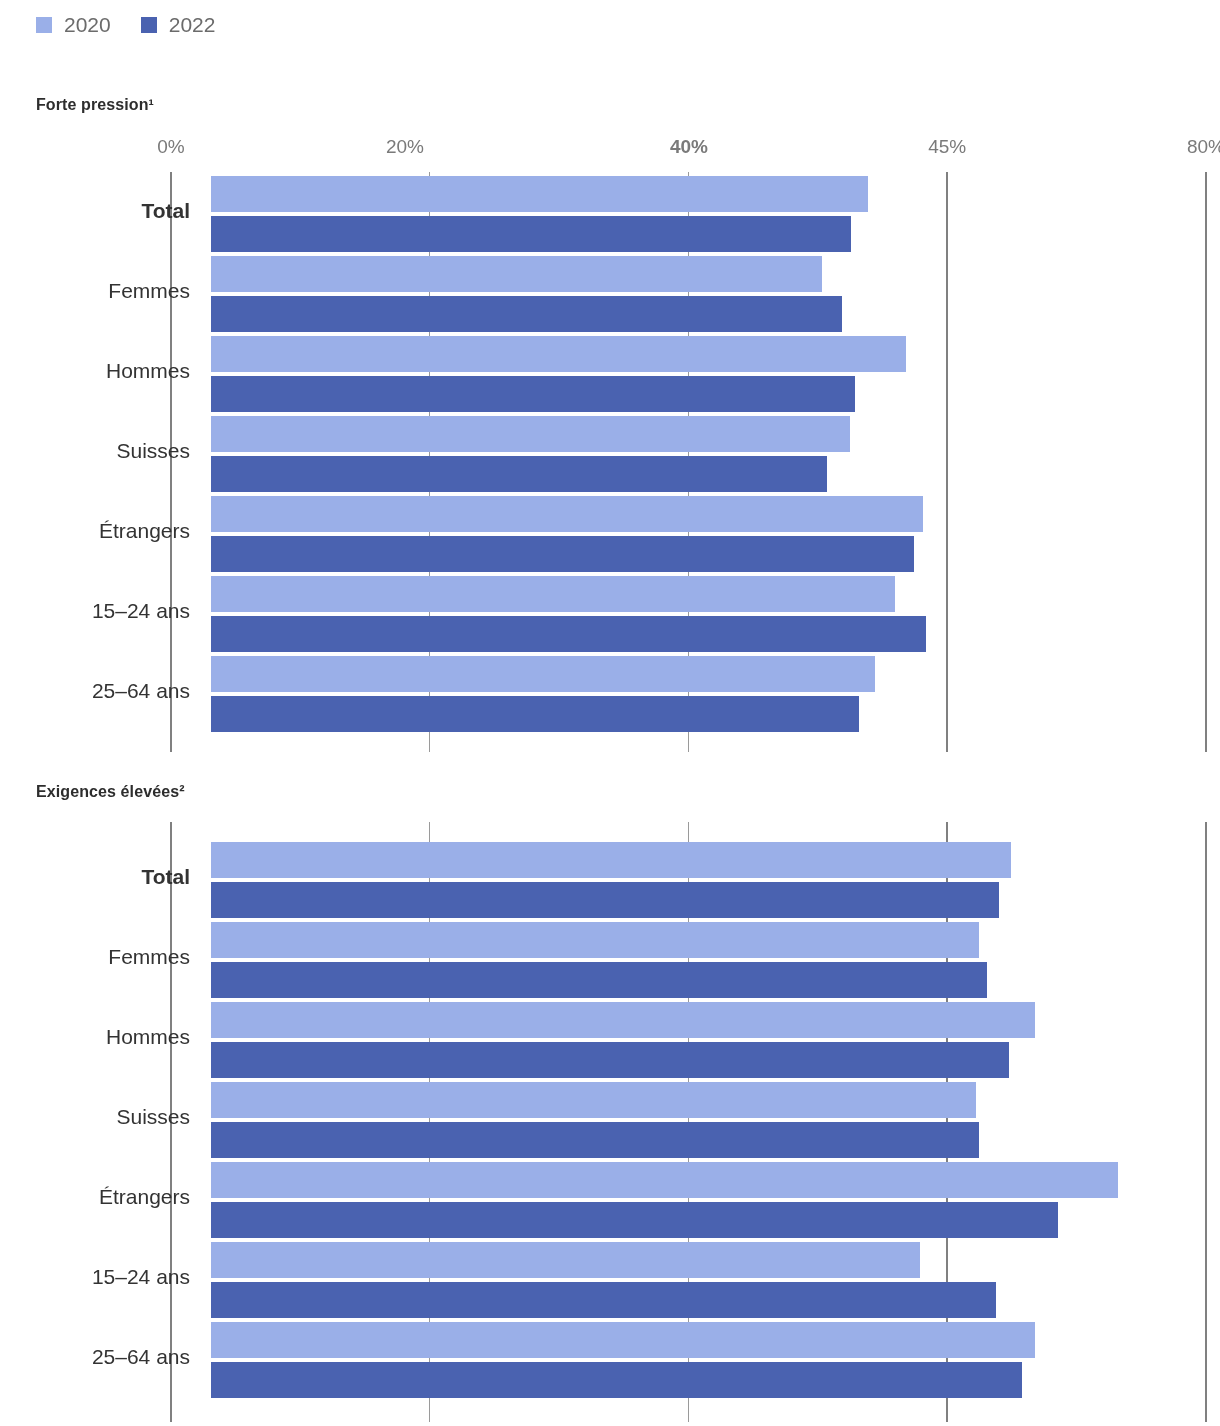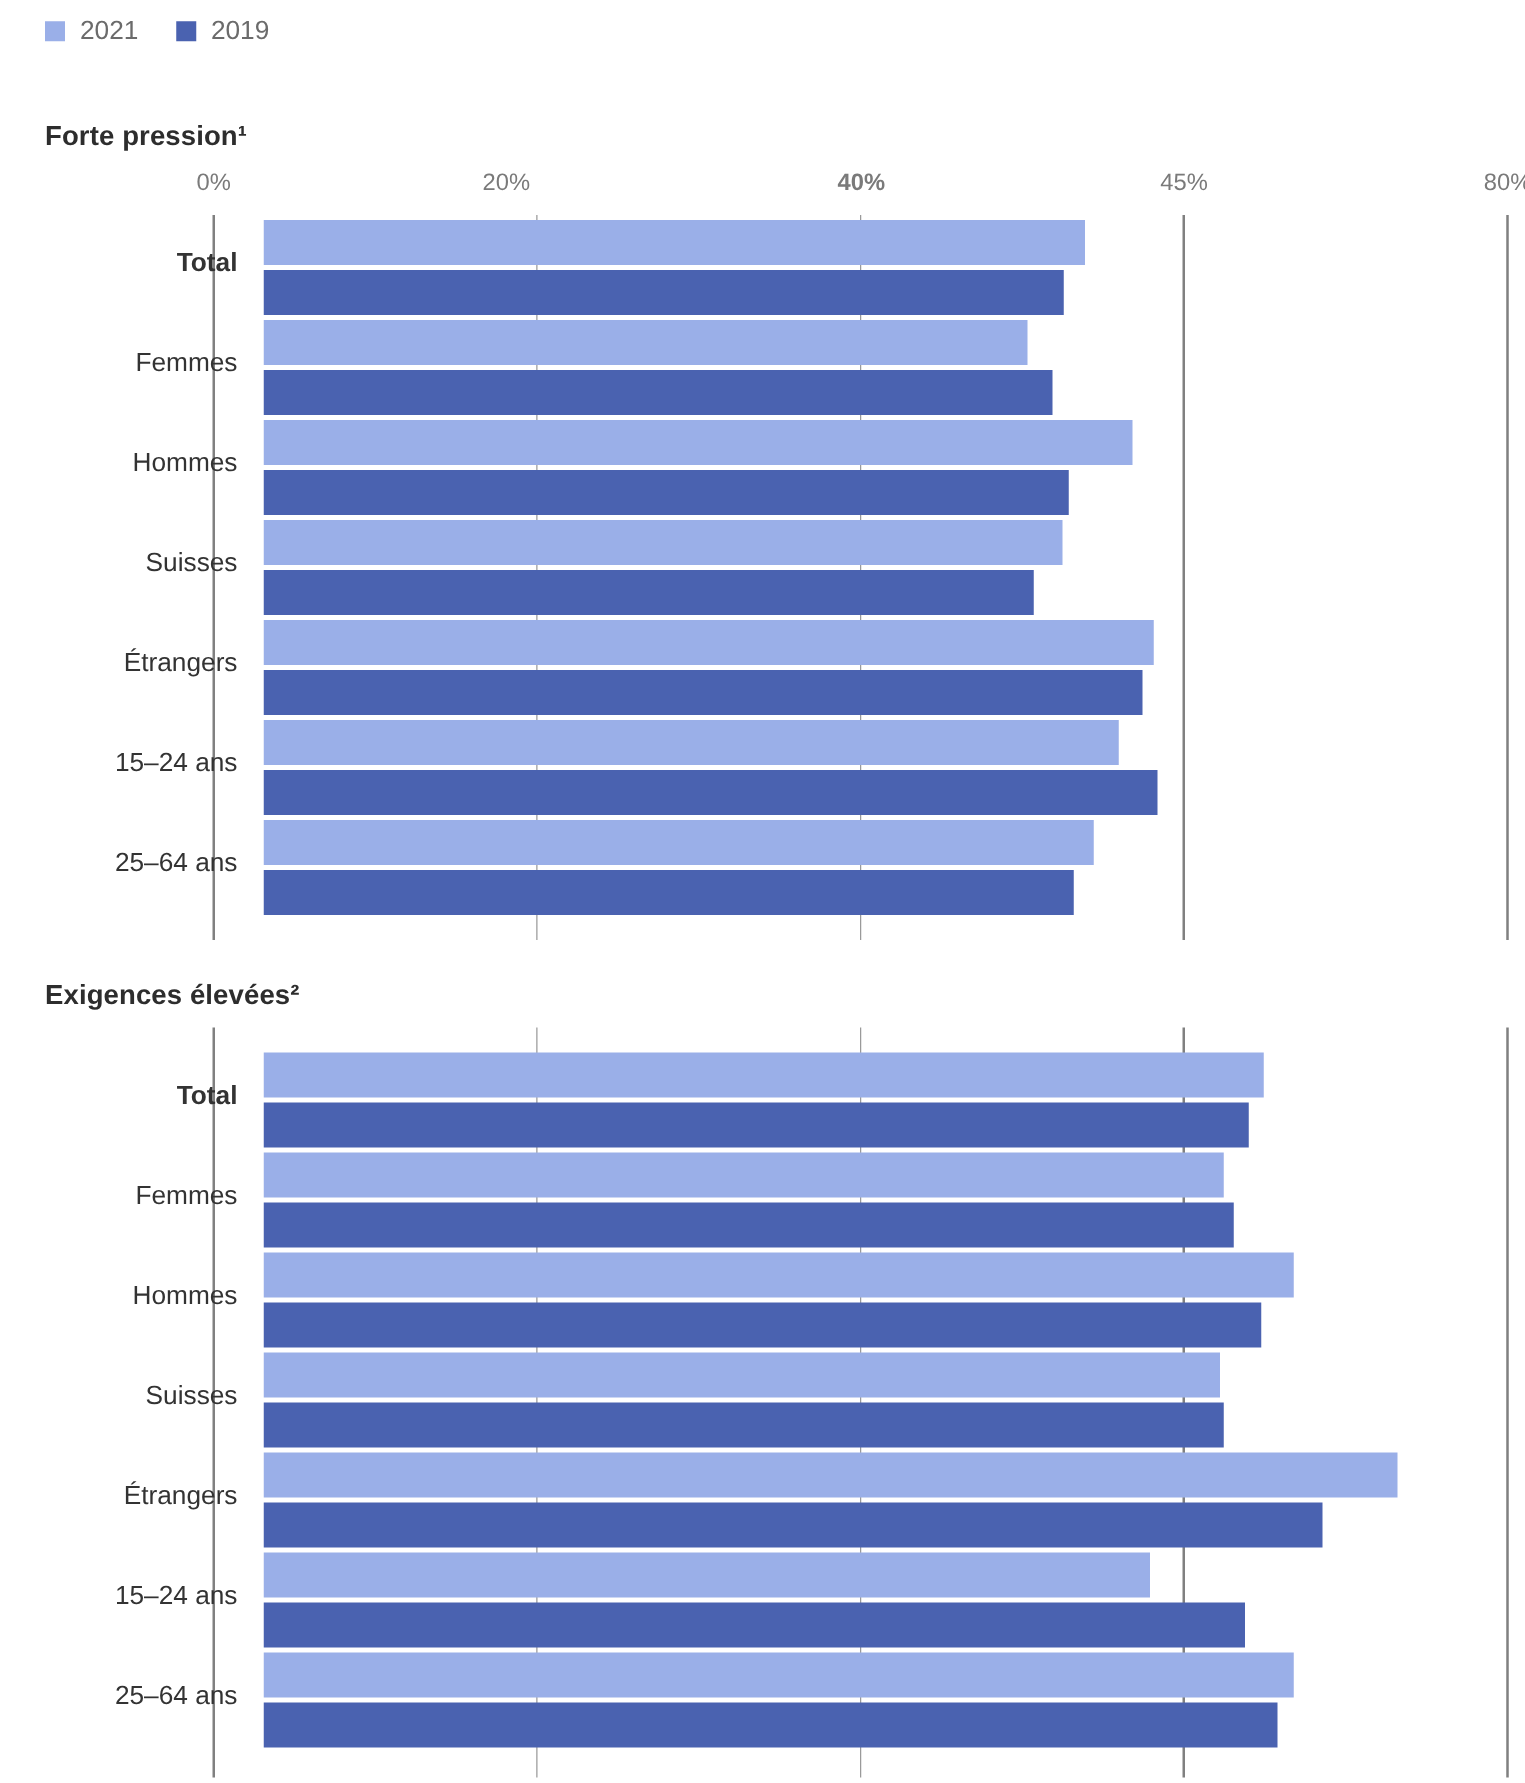--- a/index.html
+++ b/index.html
@@ -38,21 +38,21 @@
   .legend-label {
     font-size: 21px;
     color: #6b6b6b;
     line-height: 1;
   }
 
   
   .panel-title {
     position: absolute;
     left: 36px;
-    font-size: 22px;
+    font-size: 16px;
     font-weight: bold;
     color: #2d2d2d;
     letter-spacing: 0.1px;
   }
   #panel1-title { top: 96px; }
   #panel2-title { top: 783px; }
 
   .chart {
     position: absolute;
     left: 0;
@@ -121,25 +121,25 @@
   }
   .bar.y2012 { background: #9aafe8; }
   .bar.y2022 { background: #4a62b0; }
 </style>
 </head>
 <body>
 
 <div class="legend">
   <div class="legend-item">
     <span class="legend-swatch" style="background: rgb(154, 175, 232);"></span>
-    <span class="legend-label">2021</span>
+    <span class="legend-label">2020</span>
   </div>
   <div class="legend-item">
     <span class="legend-swatch" style="background: rgb(74, 98, 176);"></span>
-    <span class="legend-label">2019</span>
+    <span class="legend-label">2022</span>
   </div>
 </div>
 
 <div class="panel-title" id="panel1-title">Forte pression¹</div>
 
 <div class="chart" id="chart1">
   <div class="axis-labels">
       <div class="axis-tick-label" style="left: 171px;">0%</div>
       <div class="axis-tick-label" style="left: 405px;">20%</div>
       <div class="axis-tick-label" style="left: 689px; font-weight: bold;">40%</div>

